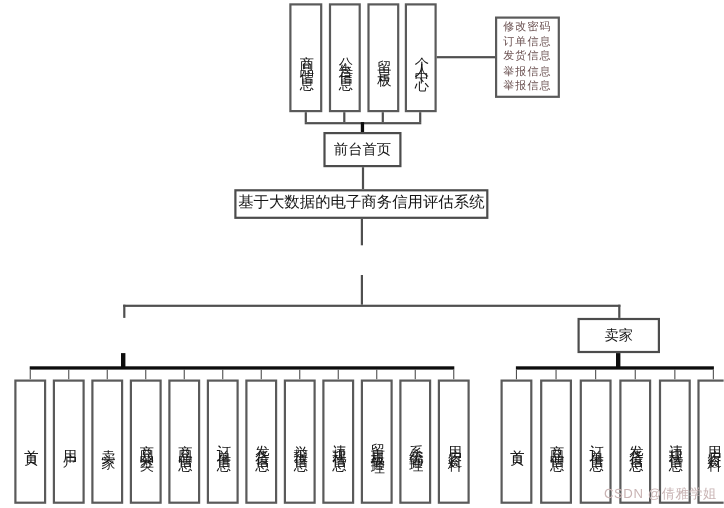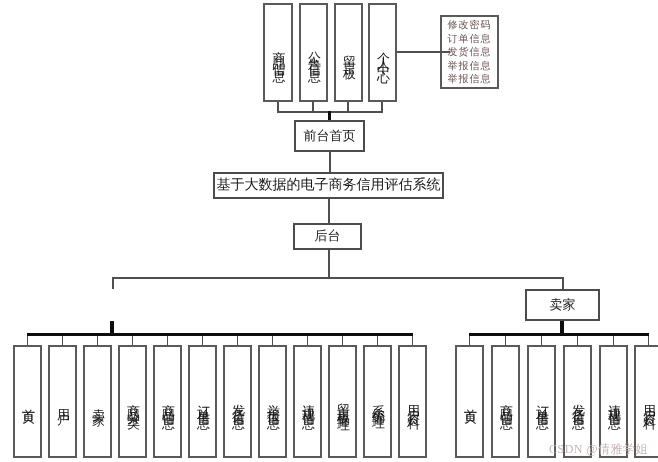--- a/index.html
+++ b/index.html
@@ -19,35 +19,35 @@
   .hbox{border-color:#4c4c4c;}
   .ln{position:absolute;background:#4f4f4f;}
   .ln.thick{background:#0d0d0d;}
   .legendbox{
     position:absolute;background:#fff;border:2px solid #5a5a5a;box-sizing:border-box;
     display:flex;flex-direction:column;justify-content:center;align-items:center;
     font-size:10px;line-height:13.5px;color:#6a5050;letter-spacing:1px;
   }
   .watermark{
     position:absolute;font-size:12px;color:#c9b4b4;letter-spacing:0.5px;z-index:10;
-    font-family:Liberation Serif, serif;white-space:nowrap;
+    font-family:Liberation Sans, sans-serif;white-space:nowrap;
   }
   .title{font-size:14px;}
 </style>
 </head>
 <body>
 
 <div id="canvas">
 
   <div class="box vbox topnode" style="left:263px;top:3px;width:30px;height:99px;">商品信息</div>
   <div class="box vbox topnode" style="left:299px;top:3px;width:29px;height:99px;">公告信息</div>
   <div class="box vbox topnode" style="left:334px;top:3px;width:29px;height:99px;">留言板</div>
   <div class="box vbox topnode" style="left:368px;top:3px;width:29px;height:99px;">个人中心</div>
 
-  <div class="legendbox" style="left:440px;top:15px;width:59px;height:74px;">
+  <div class="legendbox" style="left:450px;top:15px;width:59px;height:74px;">
     <span>修改密码</span>
     <span>订单信息</span>
     <span>发货信息</span>
     <span>举报信息</span>
     <span>举报信息</span>
   </div>
 
   <div class="ln" style="left:397px;top:51px;width:53px;height:2px;"></div>
 
   <div class="ln" style="left:277px;top:102px;width:2px;height:9px;"></div>
@@ -56,21 +56,20 @@
   <div class="ln" style="left:381px;top:102px;width:2px;height:9px;"></div>
   <div class="ln" style="left:277px;top:111px;width:106px;height:2px;"></div>
   <div class="ln thick" style="left:328px;top:111px;width:3px;height:9px;"></div>
 
   <div class="box hbox" style="left:294px;top:120px;width:71px;height:32px;">前台首页</div>
   <div class="ln" style="left:329px;top:152px;width:2px;height:20px;"></div>
 
   <div class="box hbox title" style="left:213px;top:172px;width:231px;height:27px;">基于大数据的电子商务信用评估系统</div>
   <div class="ln" style="left:328px;top:199px;width:2px;height:24px;"></div>
 
-  <div class="box hbox" style="left:293px;top:223px;width:69px;height:27px;">后台</div>
   <div class="ln" style="left:328px;top:250px;width:2px;height:27px;"></div>
   <div class="ln" style="left:112px;top:277px;width:452px;height:2px;"></div>
   <div class="ln" style="left:112px;top:277px;width:2px;height:12px;"></div>
   <div class="ln" style="left:562px;top:277px;width:2px;height:13px;"></div>
 
   <div class="box hbox" style="left:525px;top:289px;width:75px;height:32px;">卖家</div>
 
   <div class="ln thick" style="left:110px;top:321px;width:4px;height:13px;"></div>
   <div class="ln thick" style="left:27px;top:333px;width:386px;height:3px;"></div>
 

